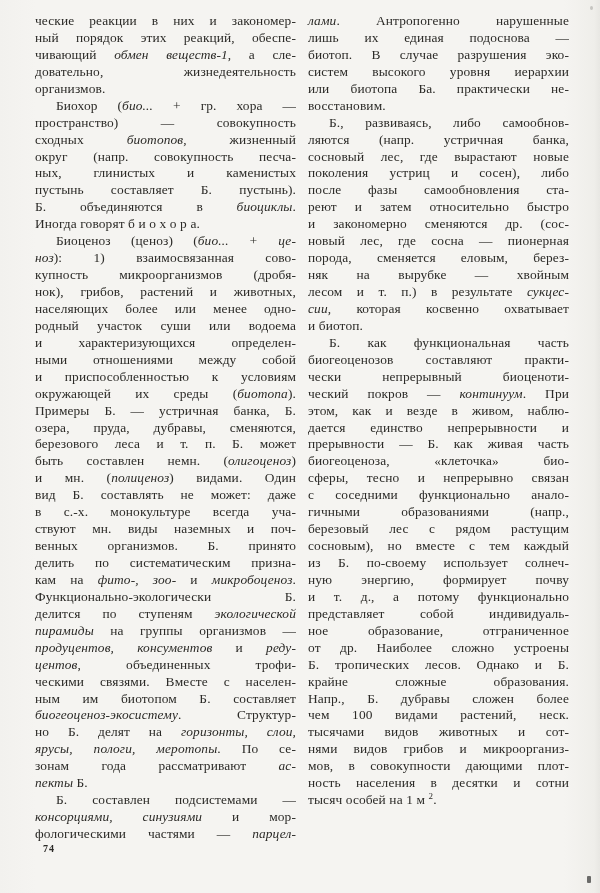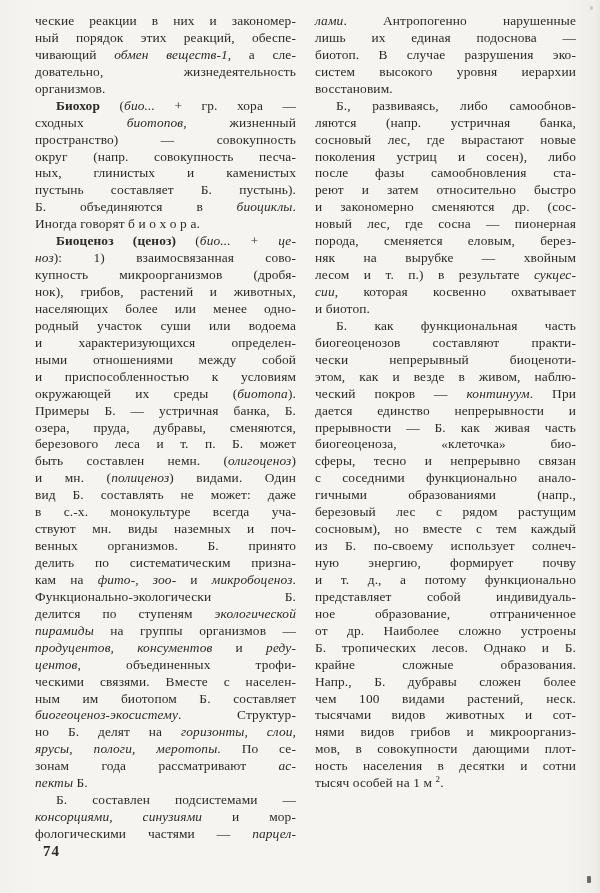--- a/index.html
+++ b/index.html
@@ -12,48 +12,48 @@
     position: relative;
     width: 600px; height: 893px;
     background: linear-gradient(90deg, #f2f1ee 0%, #f5f4f1 6%, #f5f4f1 94%, #efeeea 99%, #e8e7e3 100%);
     color: #2b2a27;
     overflow: hidden;
   }
   .columns {
     position: absolute;
     top: 13px; left: 35px;
     display: flex;
-    gap: 19px;
+    gap: 12px;
   }
   .col { width: 261px; }
   .line {
     font-size: 13.4px;
     line-height: 16.95px;
     height: 16.95px;
     letter-spacing: 0.12px;
     text-align: justify;
     text-align-last: justify;
     overflow: visible;
   }
   .line.last-left {
     text-align: left;
     text-align-last: left;
   }
   .line.indent { text-indent: 21px; }
-  .run-b { font-weight: 700; }
+  .run-b { font-weight: 400; }
   .run-i { font-style: italic; font-family: Liberation Serif, serif; }
   .run-sup {
     font-size: 9px;
     vertical-align: super;
     line-height: 0;
   }
   .page-number {
     position: absolute;
     left: 43px; top: 843px;
-    font-size: 15px;
+    font-size: 10px;
     font-weight: 700;
     letter-spacing: 1px;
     color: #2b2a27;
   }
   .speck {
     position: absolute;
     background: #4a4a48;
     border-radius: 1px;
   }
   .speck-bottom { left: 587px; top: 876px; width: 4px; height: 7px; opacity: .8; }
@@ -64,22 +64,22 @@
 
 <div class="page">
   <div class="columns">
     <div class="col">
         <div class="line"><span>ческие реакции в них и закономер-</span></div>
         <div class="line"><span>ный порядок этих реакций, обеспе-</span></div>
         <div class="line"><span>чивающий </span><span class="run-i">обмен веществ-1</span><span>, а сле-</span></div>
         <div class="line"><span>довательно, жизнедеятельность</span></div>
         <div class="line last-left"><span>организмов.</span></div>
         <div class="line indent"><span class="run-b">Биохор</span><span> (</span><span class="run-i">био...</span><span> + гр. хора —</span></div>
+        <div class="line"><span>пространство) — совокупность</span></div>
         <div class="line"><span>сходных </span><span class="run-i">биотопов</span><span>, жизненный</span></div>
-        <div class="line"><span>пространство) — совокупность</span></div>
         <div class="line"><span>округ (напр. совокупность песча-</span></div>
         <div class="line"><span>ных, глинистых и каменистых</span></div>
         <div class="line"><span>пустынь составляет Б. пустынь).</span></div>
         <div class="line"><span>Б. объединяются в </span><span class="run-i">биоциклы</span><span>.</span></div>
         <div class="line last-left"><span>Иногда говорят б и о х о р а.</span></div>
         <div class="line indent"><span class="run-b">Биоценоз (ценоз)</span><span> (</span><span class="run-i">био... + це-</span></div>
         <div class="line"><span class="run-i">ноз</span><span>): 1) взаимосвязанная сово-</span></div>
         <div class="line"><span>купность микроорганизмов (дробя-</span></div>
         <div class="line"><span>нок), грибов, растений и животных,</span></div>
         <div class="line"><span>населяющих более или менее одно-</span></div>
@@ -113,39 +113,40 @@
         <div class="line last-left"><span class="run-i">пекты</span><span> Б.</span></div>
         <div class="line indent"><span>Б. составлен подсистемами —</span></div>
         <div class="line"><span class="run-i">консорциями, синузиями</span><span> и мор-</span></div>
         <div class="line"><span>фологическими частями — </span><span class="run-i">парцел-</span></div>
       </div>
     <div class="col">
         <div class="line"><span class="run-i">лами</span><span>. Антропогенно нарушенные</span></div>
         <div class="line"><span>лишь их единая подоснова —</span></div>
         <div class="line"><span>биотоп. В случае разрушения эко-</span></div>
         <div class="line"><span>систем высокого уровня иерархии</span></div>
+        <div class="line"><span>или биотопа Ба. практически не-</span></div>
         <div class="line last-left"><span>восстановим.</span></div>
         <div class="line indent"><span>Б., развиваясь, либо самообнов-</span></div>
         <div class="line"><span>ляются (напр. устричная банка,</span></div>
         <div class="line"><span>сосновый лес, где вырастают новые</span></div>
         <div class="line"><span>поколения устриц и сосен), либо</span></div>
         <div class="line"><span>после фазы самообновления ста-</span></div>
         <div class="line"><span>реют и затем относительно быстро</span></div>
         <div class="line"><span>и закономерно сменяются др. (сос-</span></div>
         <div class="line"><span>новый лес, где сосна — пионерная</span></div>
         <div class="line"><span>порода, сменяется еловым, берез-</span></div>
         <div class="line"><span>няк на вырубке — хвойным</span></div>
         <div class="line"><span>лесом и т. п.) в результате </span><span class="run-i">сукцес-</span></div>
         <div class="line"><span class="run-i">сии</span><span>, которая косвенно охватывает</span></div>
         <div class="line last-left"><span>и биотоп.</span></div>
         <div class="line indent"><span>Б. как функциональная часть</span></div>
         <div class="line"><span>биогеоценозов составляют практи-</span></div>
         <div class="line"><span>чески непрерывный биоценоти-</span></div>
+        <div class="line"><span>ческий покров — </span><span class="run-i">континуум</span><span>. При</span></div>
         <div class="line"><span>этом, как и везде в живом, наблю-</span></div>
-        <div class="line"><span>ческий покров — </span><span class="run-i">континуум</span><span>. При</span></div>
         <div class="line"><span>дается единство непрерывности и</span></div>
         <div class="line"><span>прерывности — Б. как живая часть</span></div>
         <div class="line"><span>биогеоценоза, «клеточка» био-</span></div>
         <div class="line"><span>сферы, тесно и непрерывно связан</span></div>
         <div class="line"><span>с соседними функционально анало-</span></div>
         <div class="line"><span>гичными образованиями (напр.,</span></div>
         <div class="line"><span>березовый лес с рядом растущим</span></div>
         <div class="line"><span>сосновым), но вместе с тем каждый</span></div>
         <div class="line"><span>из Б. по-своему использует солнеч-</span></div>
         <div class="line"><span>ную энергию, формирует почву</span></div>

